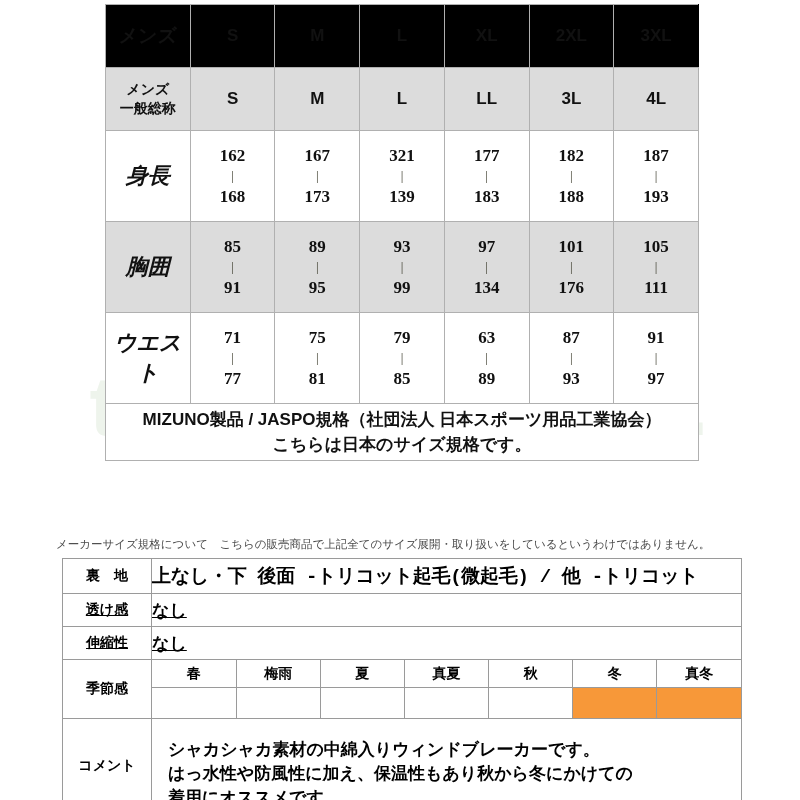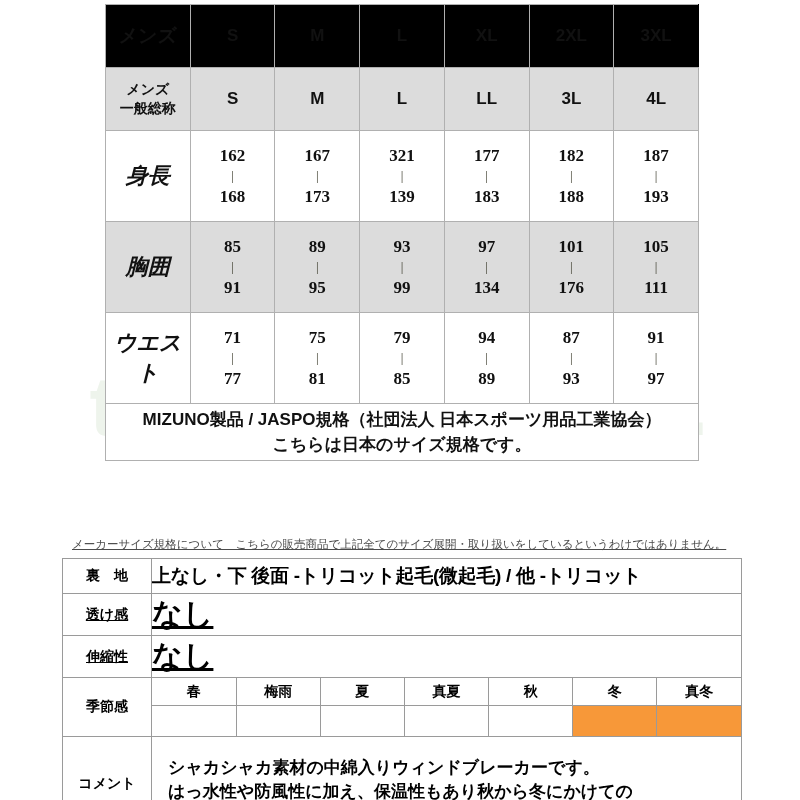--- a/index.html
+++ b/index.html
@@ -102,30 +102,29 @@
     padding: 10px 0 10px 6px;
     font-size: 15px;
     font-weight: bold;
     line-height: 1.5;
     height: 56px;
   }
 
   
   #disclaimer {
     position: absolute;
-    left: 72px;
+    left: 56px;
     top: 537px;
     width: 716px;
     font-size: 11.5px;
     font-weight: normal;
     color: #4a4a4a;
     letter-spacing: 0px;
     white-space: nowrap;
     z-index: 2;
-    text-decoration: underline;
   }
 
   
   #detail-table-wrap {
     position: absolute;
     left: 62px;
     top: 558px;
     width: 680px;
     z-index: 2;
   }
@@ -148,23 +147,23 @@
     font-weight: bold;
     color: #000;
   }
   td.dvalue {
     text-align: left;
     padding-left: 14px;
     font-weight: bold;
     color: #000;
   }
   .row-lining td { height: 34px; }
-  .row-lining .dvalue { font-size: 19px; letter-spacing: -0.3px; }
+  .row-lining .dvalue { font-size: 19px; letter-spacing: -0.3px; font-family: Liberation Mono, monospace; }
   .row-sheer td, .row-stretch td { height: 32px; text-decoration: underline; }
-  .row-sheer .dvalue, .row-stretch .dvalue { font-size: 30px; }
+  .row-sheer .dvalue, .row-stretch .dvalue { font-size: 17px; }
 
   
   td.season-host { padding: 0; }
   table.season-table {
     border-collapse: collapse;
     width: 100%;
     table-layout: fixed;
   }
   table.season-table td {
     border: 1px solid #9a9a9a;
@@ -331,21 +330,21 @@
           </td>
         <td>
             <div class="rangecell">
           <span class="num">79</span>
           <span class="bar">|</span>
           <span class="num">85</span>
         </div>
           </td>
         <td>
             <div class="rangecell">
-          <span class="num">94</span>
+          <span class="num">63</span>
           <span class="bar">|</span>
           <span class="num">89</span>
         </div>
           </td>
         <td>
             <div class="rangecell">
           <span class="num">87</span>
           <span class="bar">|</span>
           <span class="num">93</span>
         </div>

